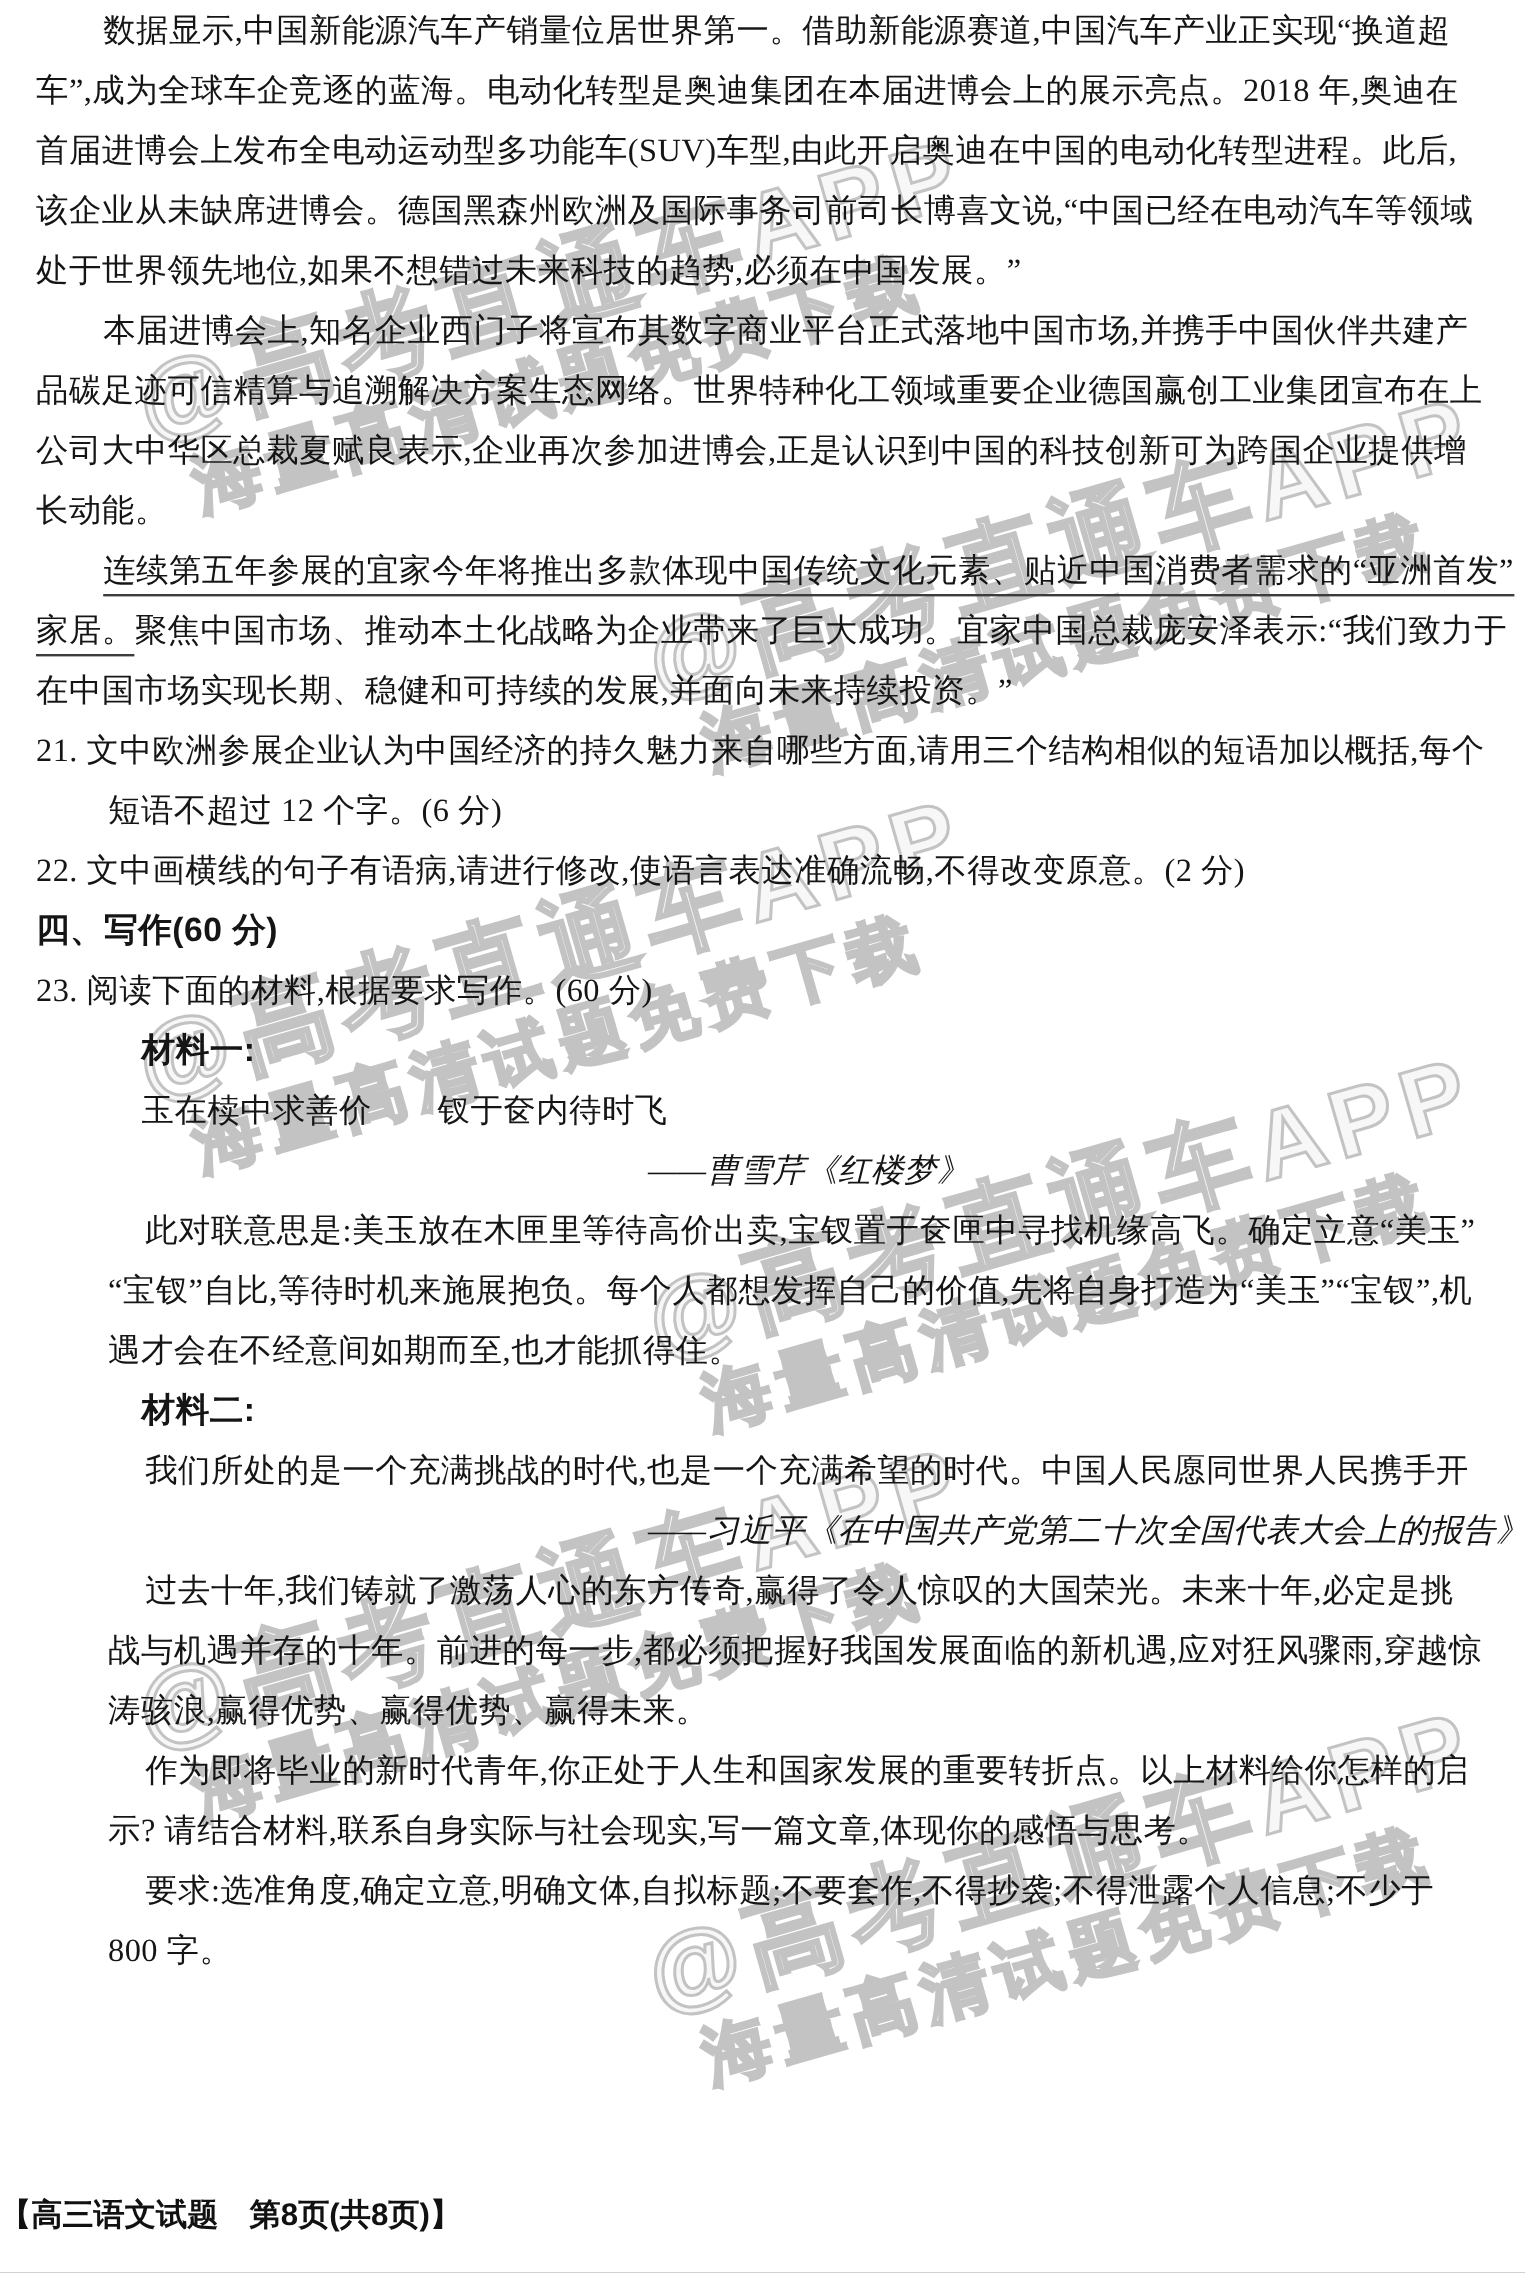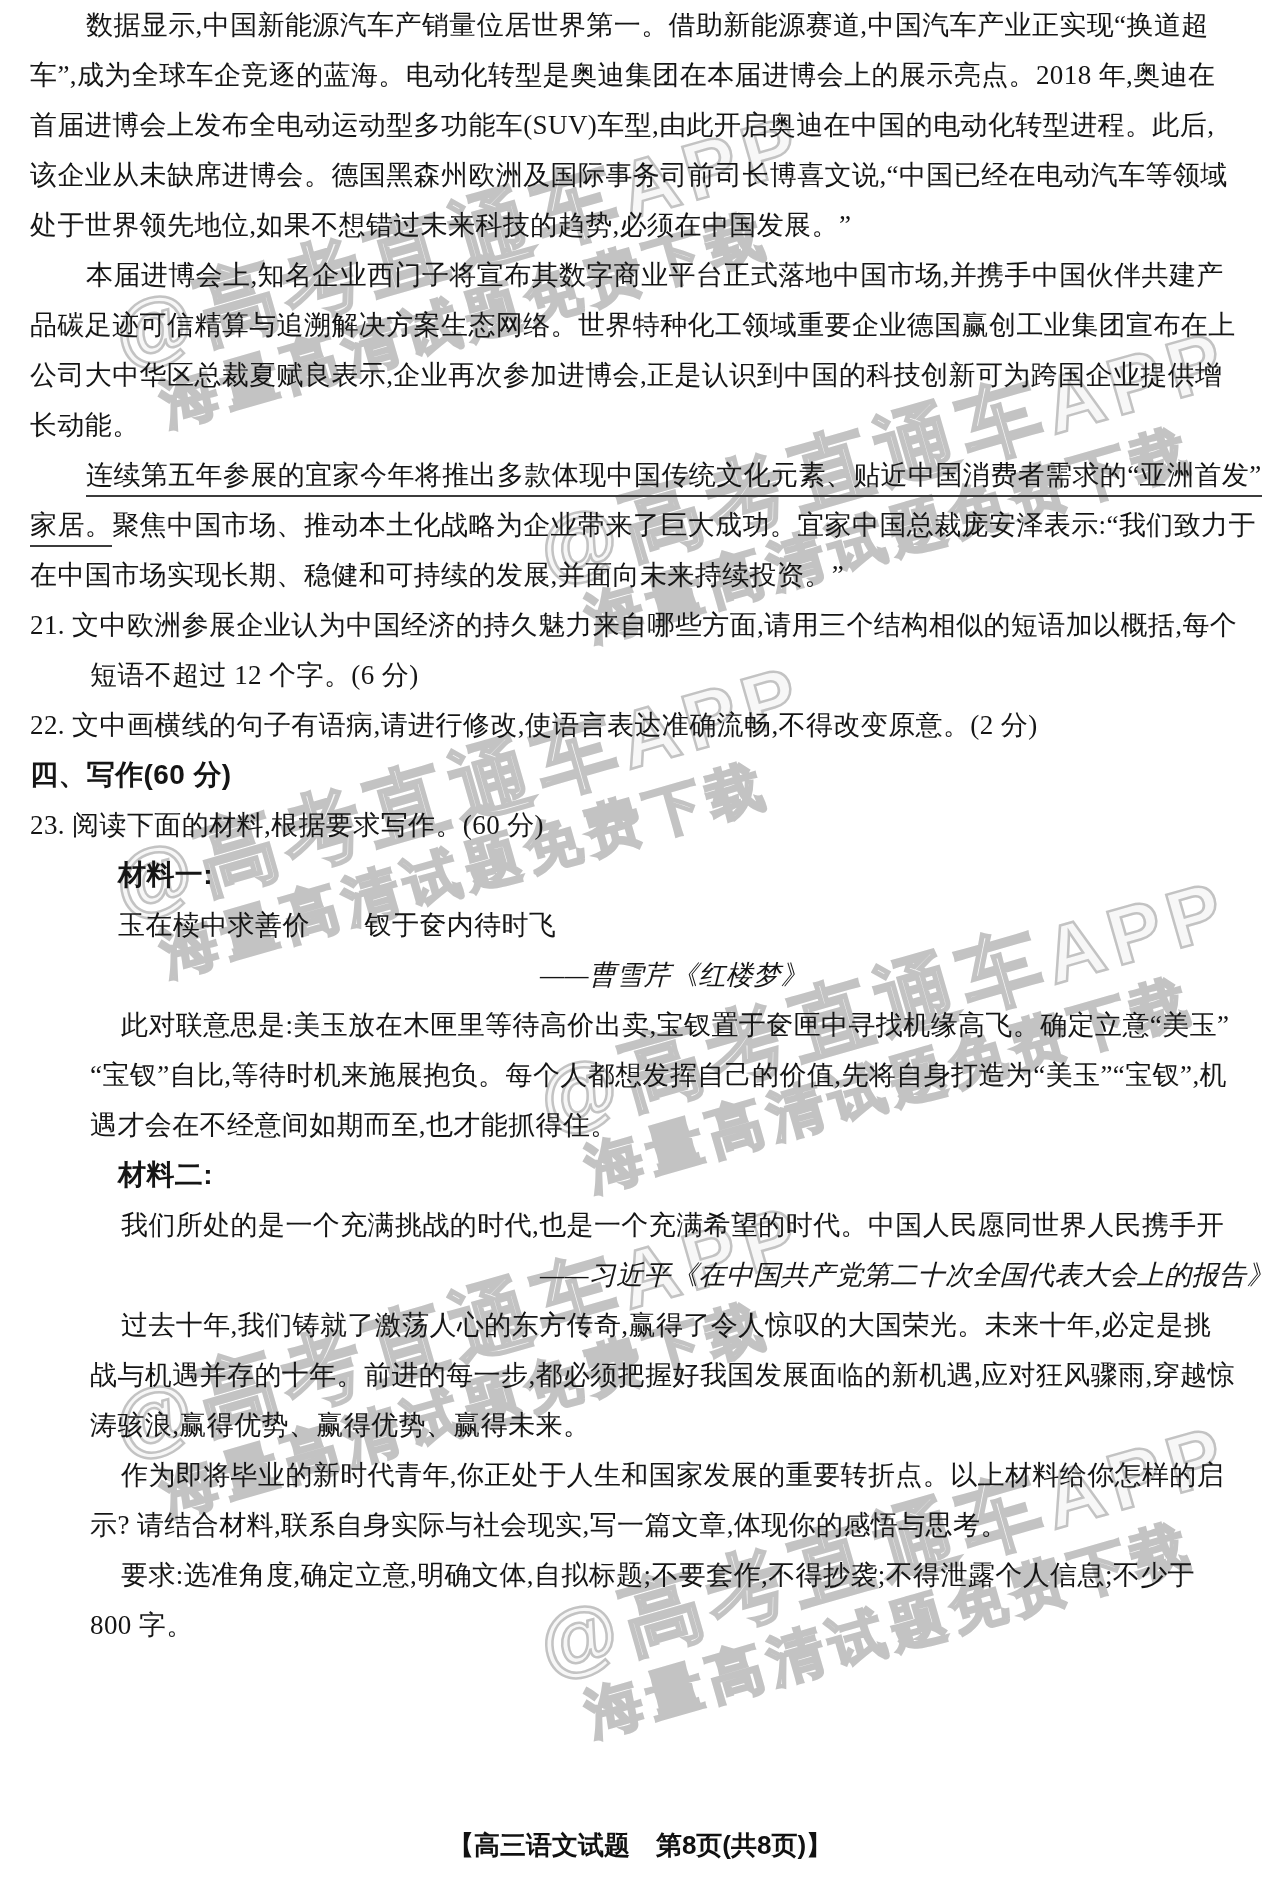--- a/index.html
+++ b/index.html
@@ -47,21 +47,20 @@
   .mAttr { margin-left:540px;font-style:italic; }   
   .hd {
     font-family:"Liberation Sans","DejaVu Sans",sans-serif;
     font-weight:bold;
     font-size:28px;
   }
   .ul { border-bottom:2px solid #3c3c3c; padding-bottom:5px; }
   .footer {
     position:absolute; z-index:2;
     left:0; top:1828px; width:100%;
-    text-align:center;
     font-family:"Liberation Sans","DejaVu Sans",sans-serif;
     font-weight:bold;
     font-size:26px;
     color:#111;
   }
 </style>
 </head>
 <body>
 
 <div class="page">

